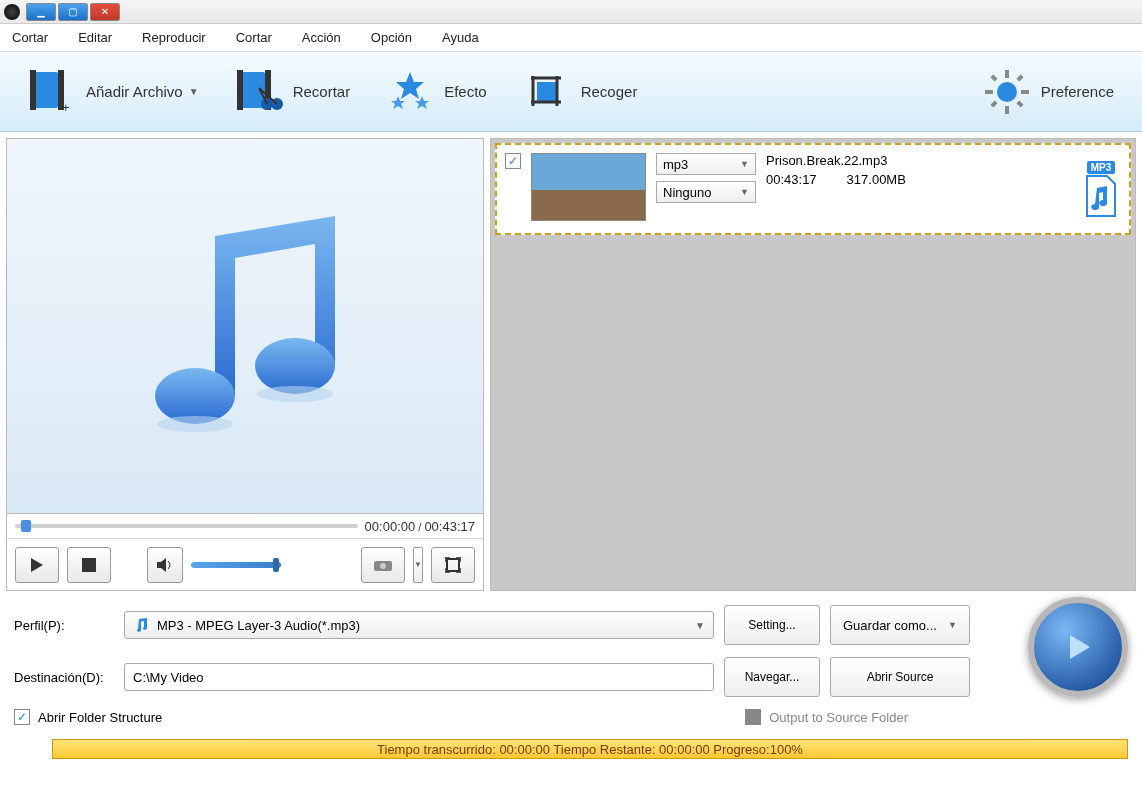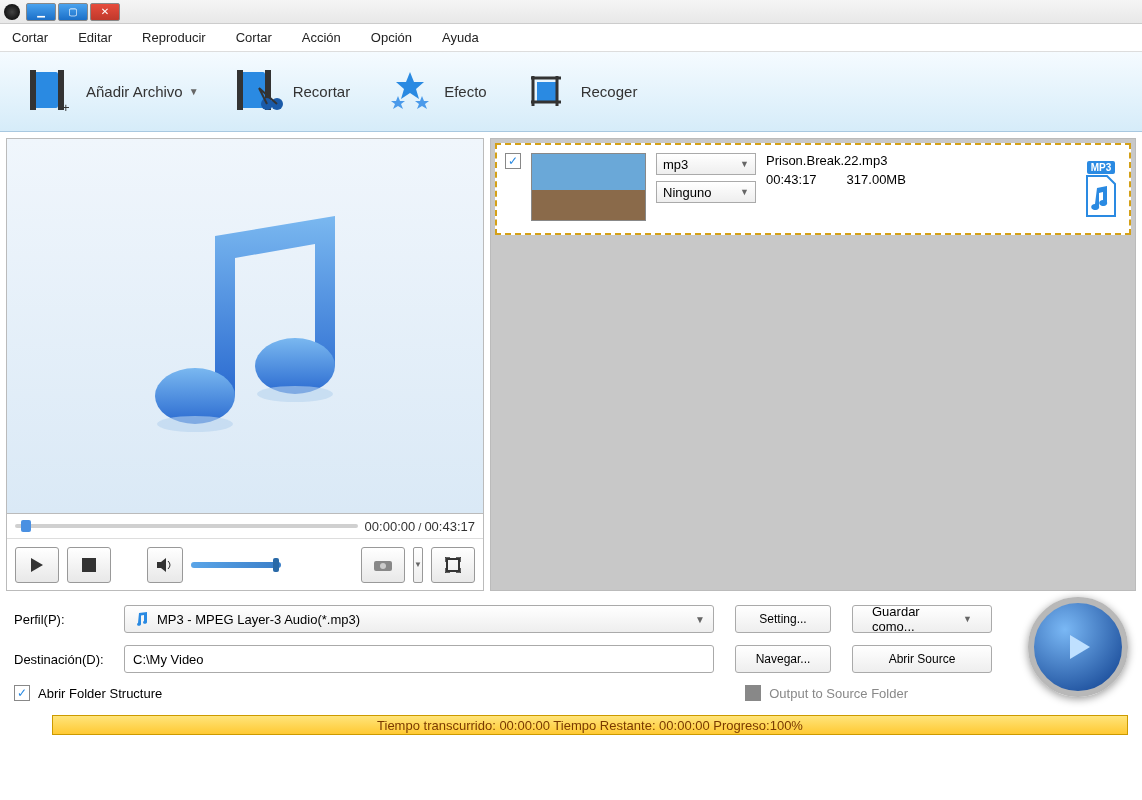--- a/index.html
+++ b/index.html
@@ -46,21 +46,21 @@
 .filemeta .row1 { display: flex; gap: 30px; }
 .filebadge { margin-left: auto; align-self: center; display: flex; flex-direction: column; align-items: center; }
 .badge-tag { background: #2a8ae2; color: #fff; font-size: 10px; padding: 1px 4px; border-radius: 2px; font-weight: bold; }
 
 .bottompanel { padding: 8px 14px; display: flex; flex-direction: column; gap: 12px; position: relative; }
 .row { display: flex; align-items: center; gap: 10px; }
 .lbl { width: 100px; font-size: 13px; }
 .dd { flex: 1; height: 28px; border: 1px solid #aaa; border-radius: 3px; background: linear-gradient(#fff,#eee); display: flex; align-items: center; padding: 0 8px; gap: 6px; cursor: pointer; }
 .dd .ddtext { flex: 1; font-size: 13px; }
 .dd .ddarrow { font-size: 10px; color: #666; }
-.btn { height: 28px; padding: 0 19px; border: 1px solid #aaa; border-radius: 3px; background: linear-gradient(#fff,#eee); display: flex; align-items: center; gap: 4px; cursor: pointer; font-size: 12px; margin-left: 11px; }
+.btn { height: 40px; padding: 0 12px; border: 1px solid #aaa; border-radius: 3px; background: linear-gradient(#fff,#eee); display: flex; align-items: center; gap: 4px; cursor: pointer; font-size: 12px; }
 .txtfield { flex: 1; height: 28px; border: 1px solid #aaa; border-radius: 3px; padding: 0 8px; display: flex; align-items: center; background: #fff; }
 .bigplay { position: absolute; right: 14px; top: 0; width: 100px; height: 100px; border-radius: 50%; background: radial-gradient(circle at 35% 30%, #7ab8f5, #0a3a8a); border: 6px solid #b8b8b8; display: flex; align-items: center; justify-content: center; cursor: pointer; box-shadow: 0 2px 8px rgba(0,0,0,.4); }
 .bigplay svg { width: 36px; height: 36px; }
 .checkrow { display: flex; align-items: center; gap: 8px; }
 .chk2 { width: 16px; height: 16px; border: 1px solid #888; background: #fff; display: flex; align-items: center; justify-content: center; color: #2a8ae2; font-size: 12px; cursor: pointer; }
 .chk2.off { color: transparent; background: #888; }
 .footerbar { margin-top: 2px; height: 20px; background: linear-gradient(#ffe47a,#ffc933); border: 1px solid #cc9a00; display: flex; align-items: center; justify-content: center; font-size: 12px; color: #7a3a00; margin-left: 38px; }
 .spacer { flex: 1; }
 </style>
 </head>
@@ -124,20 +124,38 @@
   <div class="tbtn">
     <div class="ticon">
       <svg width="48" height="48">
           <rect x="14" y="14" width="20" height="20" fill="#2a8ae2"></rect>
           <path d="M8 10 H38 M10 8 V38 M8 34 H38 M34 8 V38" stroke="#333" stroke-width="3" fill="none"></path>
         </svg>
     </div>
     <span class="tlabel">Recoger</span>
   </div>
   <div class="spacer"></div>
+  <div class="tbtn">
+    <div class="ticon">
+      <svg width="48" height="48">
+          <circle cx="24" cy="24" r="10" fill="#2a8ae2"></circle>
+          <g fill="#888">
+            <rect x="22" y="2" width="4" height="8"></rect>
+            <rect x="22" y="38" width="4" height="8"></rect>
+            <rect x="2" y="22" width="8" height="4"></rect>
+            <rect x="38" y="22" width="8" height="4"></rect>
+            <rect x="8" y="8" width="6" height="4" transform="rotate(45 11 10)"></rect>
+            <rect x="34" y="34" width="6" height="4" transform="rotate(45 37 36)"></rect>
+            <rect x="34" y="8" width="6" height="4" transform="rotate(-45 37 10)"></rect>
+            <rect x="8" y="34" width="6" height="4" transform="rotate(-45 11 36)"></rect>
+          </g>
+        </svg>
+    </div>
+    <span class="tlabel">Preference</span>
+  </div>
 </div>
 
 <div class="mainarea">
   <div class="preview">
     <div class="preview-canvas">
       <svg width="260" height="260">
         <defs>
             <linearGradient id="g1" x1="0" y1="0" x2="0" y2="1">
               <stop offset="0" stop-color="#7ab8f0"></stop>
               <stop offset="1" stop-color="#2a6ad0"></stop>

